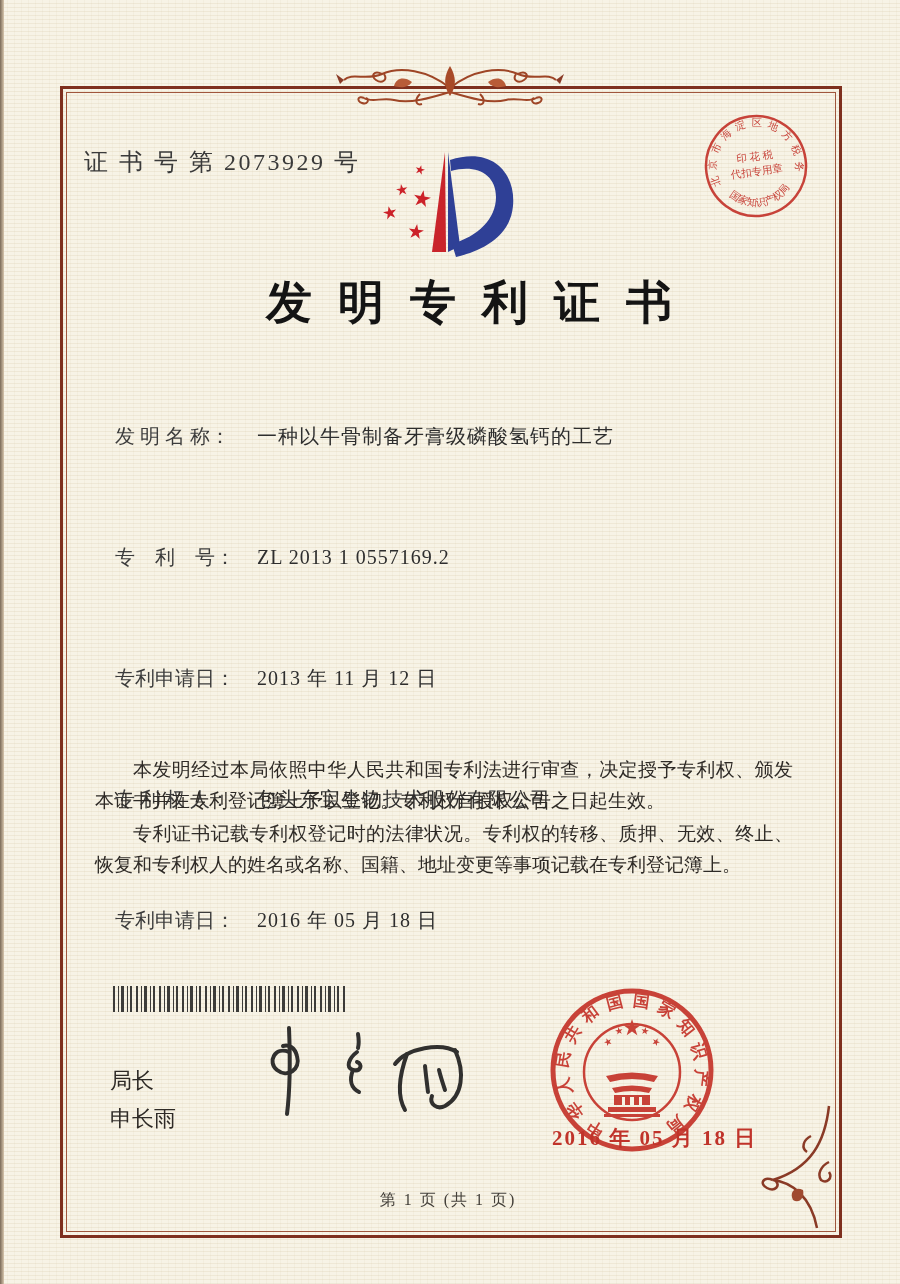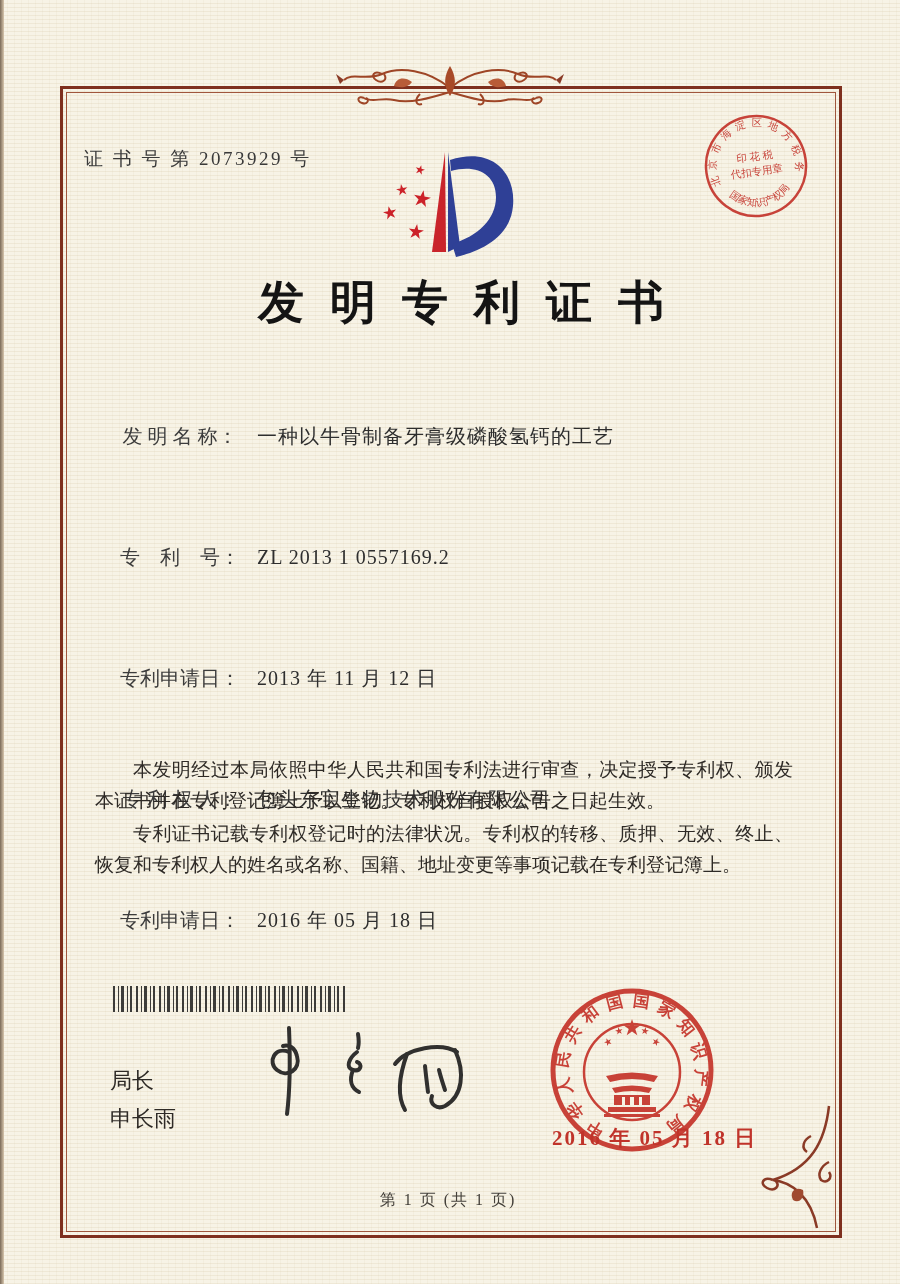--- a/index.html
+++ b/index.html
@@ -14,26 +14,26 @@
     background:
       repeating-linear-gradient(0deg, rgba(205,188,150,0.20) 0 1px, transparent 1px 4px),
       repeating-linear-gradient(90deg, rgba(205,188,150,0.10) 0 1px, transparent 1px 7px);
   }
   .page-edge{position:absolute;left:0;top:0;width:4px;height:100%;z-index:3;
     background:linear-gradient(90deg,#7a6a58,#d8c7ae);}
   .frame{position:absolute;left:60px;top:86px;width:776px;height:1146px;
     border:3px solid #7e2f1e;z-index:1;}
   .frame-inner{position:absolute;inset:3px;border:1px solid #a0563c;}
   .abs{position:absolute;z-index:2;}
-  .cert-no{left:84px;top:146px;font-size:19px;letter-spacing:2.5px;white-space:pre;color:#3a3a3a;}
+  .cert-no{left:84px;top:146px;font-size:24px;letter-spacing:2.5px;white-space:pre;color:#3a3a3a;}
   .title{left:60px;top:272px;width:776px;text-align:center;font-size:46px;font-weight:bold;
-    letter-spacing:26px;padding-left:26px;color:#141414;}
+    letter-spacing:26px;padding-left:34px;color:#141414;}
   .fields{left:95px;top:394px;display:flex;flex-direction:column;gap:37px;font-size:20px;}
   .field{line-height:28px;white-space:pre;}
-  .field .lab{display:inline-block;min-width:130px;white-space:pre;color:#3c3c3c;text-align:center;}
+  .field .lab{display:inline-block;min-width:130px;white-space:pre;color:#3c3c3c;}
   .field .val{letter-spacing:1px;color:#2e2e2e;margin-left:12px;}
   .paras{left:95px;top:754px;width:714px;font-size:19px;line-height:31px;
     text-align:justify;color:#2e2a26;}
   .paras p{margin:0 16px 2px 0;text-indent:2em;}
   .barcode{left:113px;top:986px;width:234px;height:26px;
     background:repeating-linear-gradient(90deg,
       #1c1c1c 0 2px,transparent 2px 5px,
       #1c1c1c 5px 6px,transparent 6px 8px,
       #1c1c1c 8px 11px,transparent 11px 14px,
       #1c1c1c 14px 15px,transparent 15px 17px,

